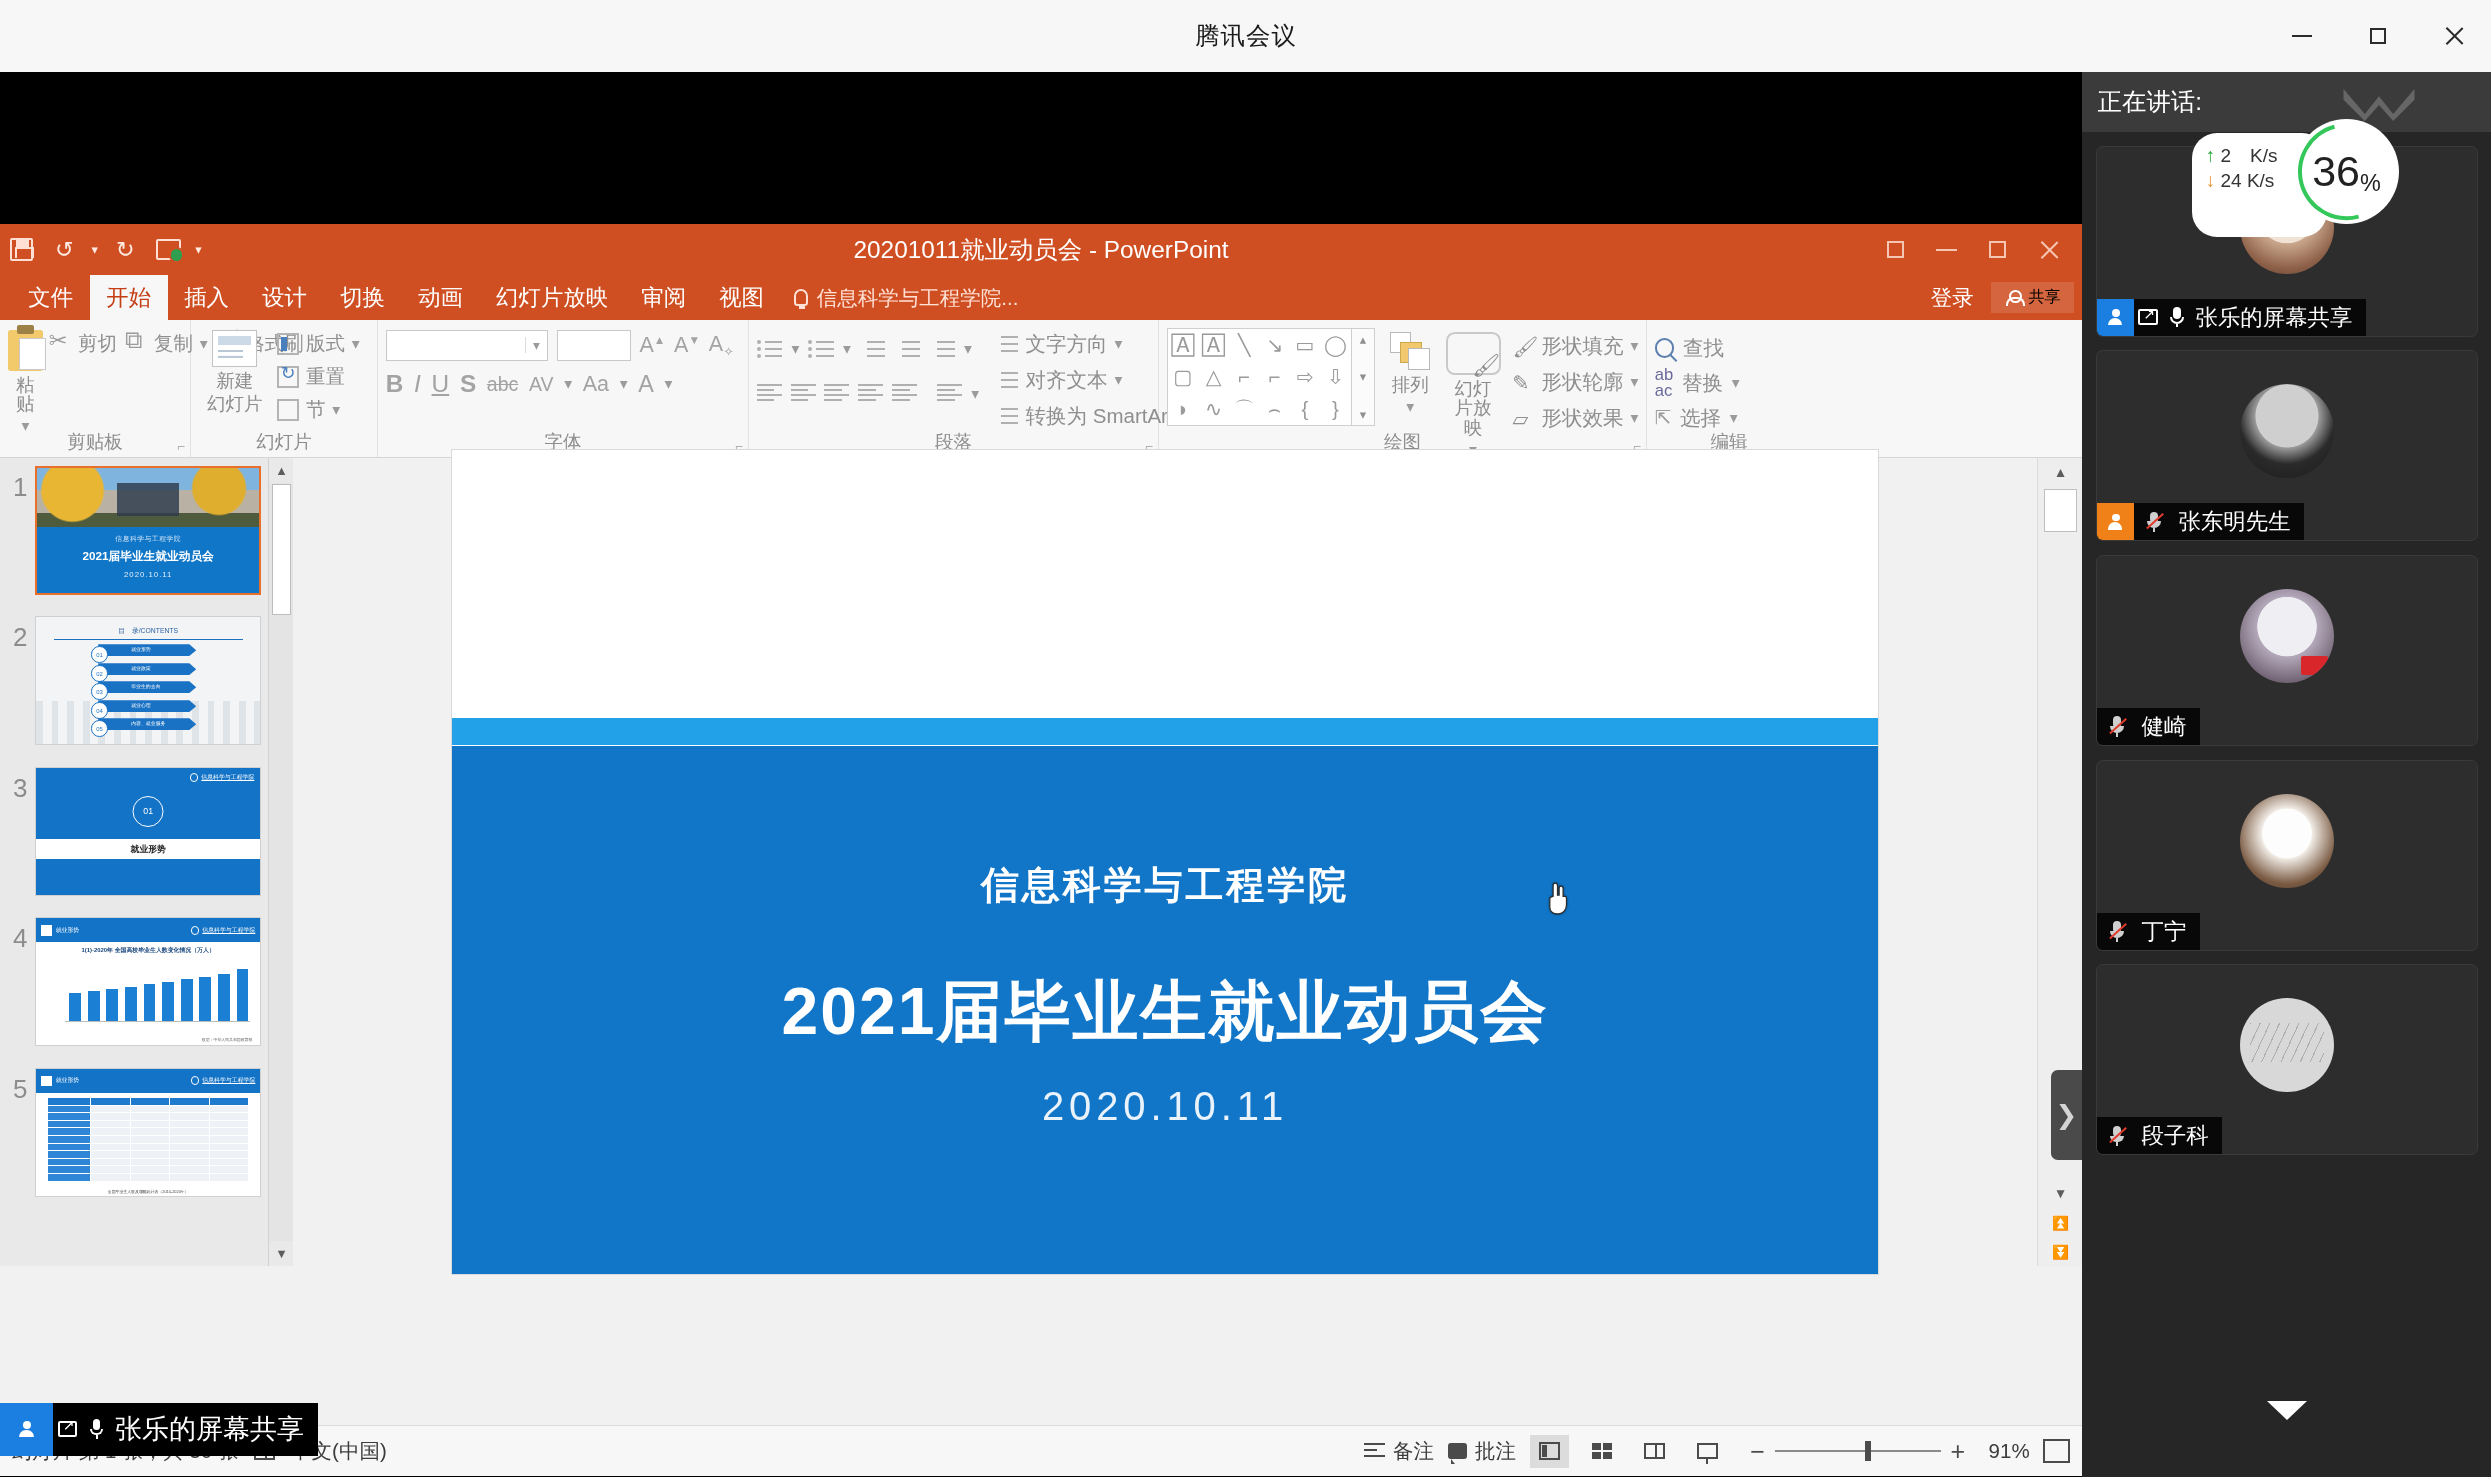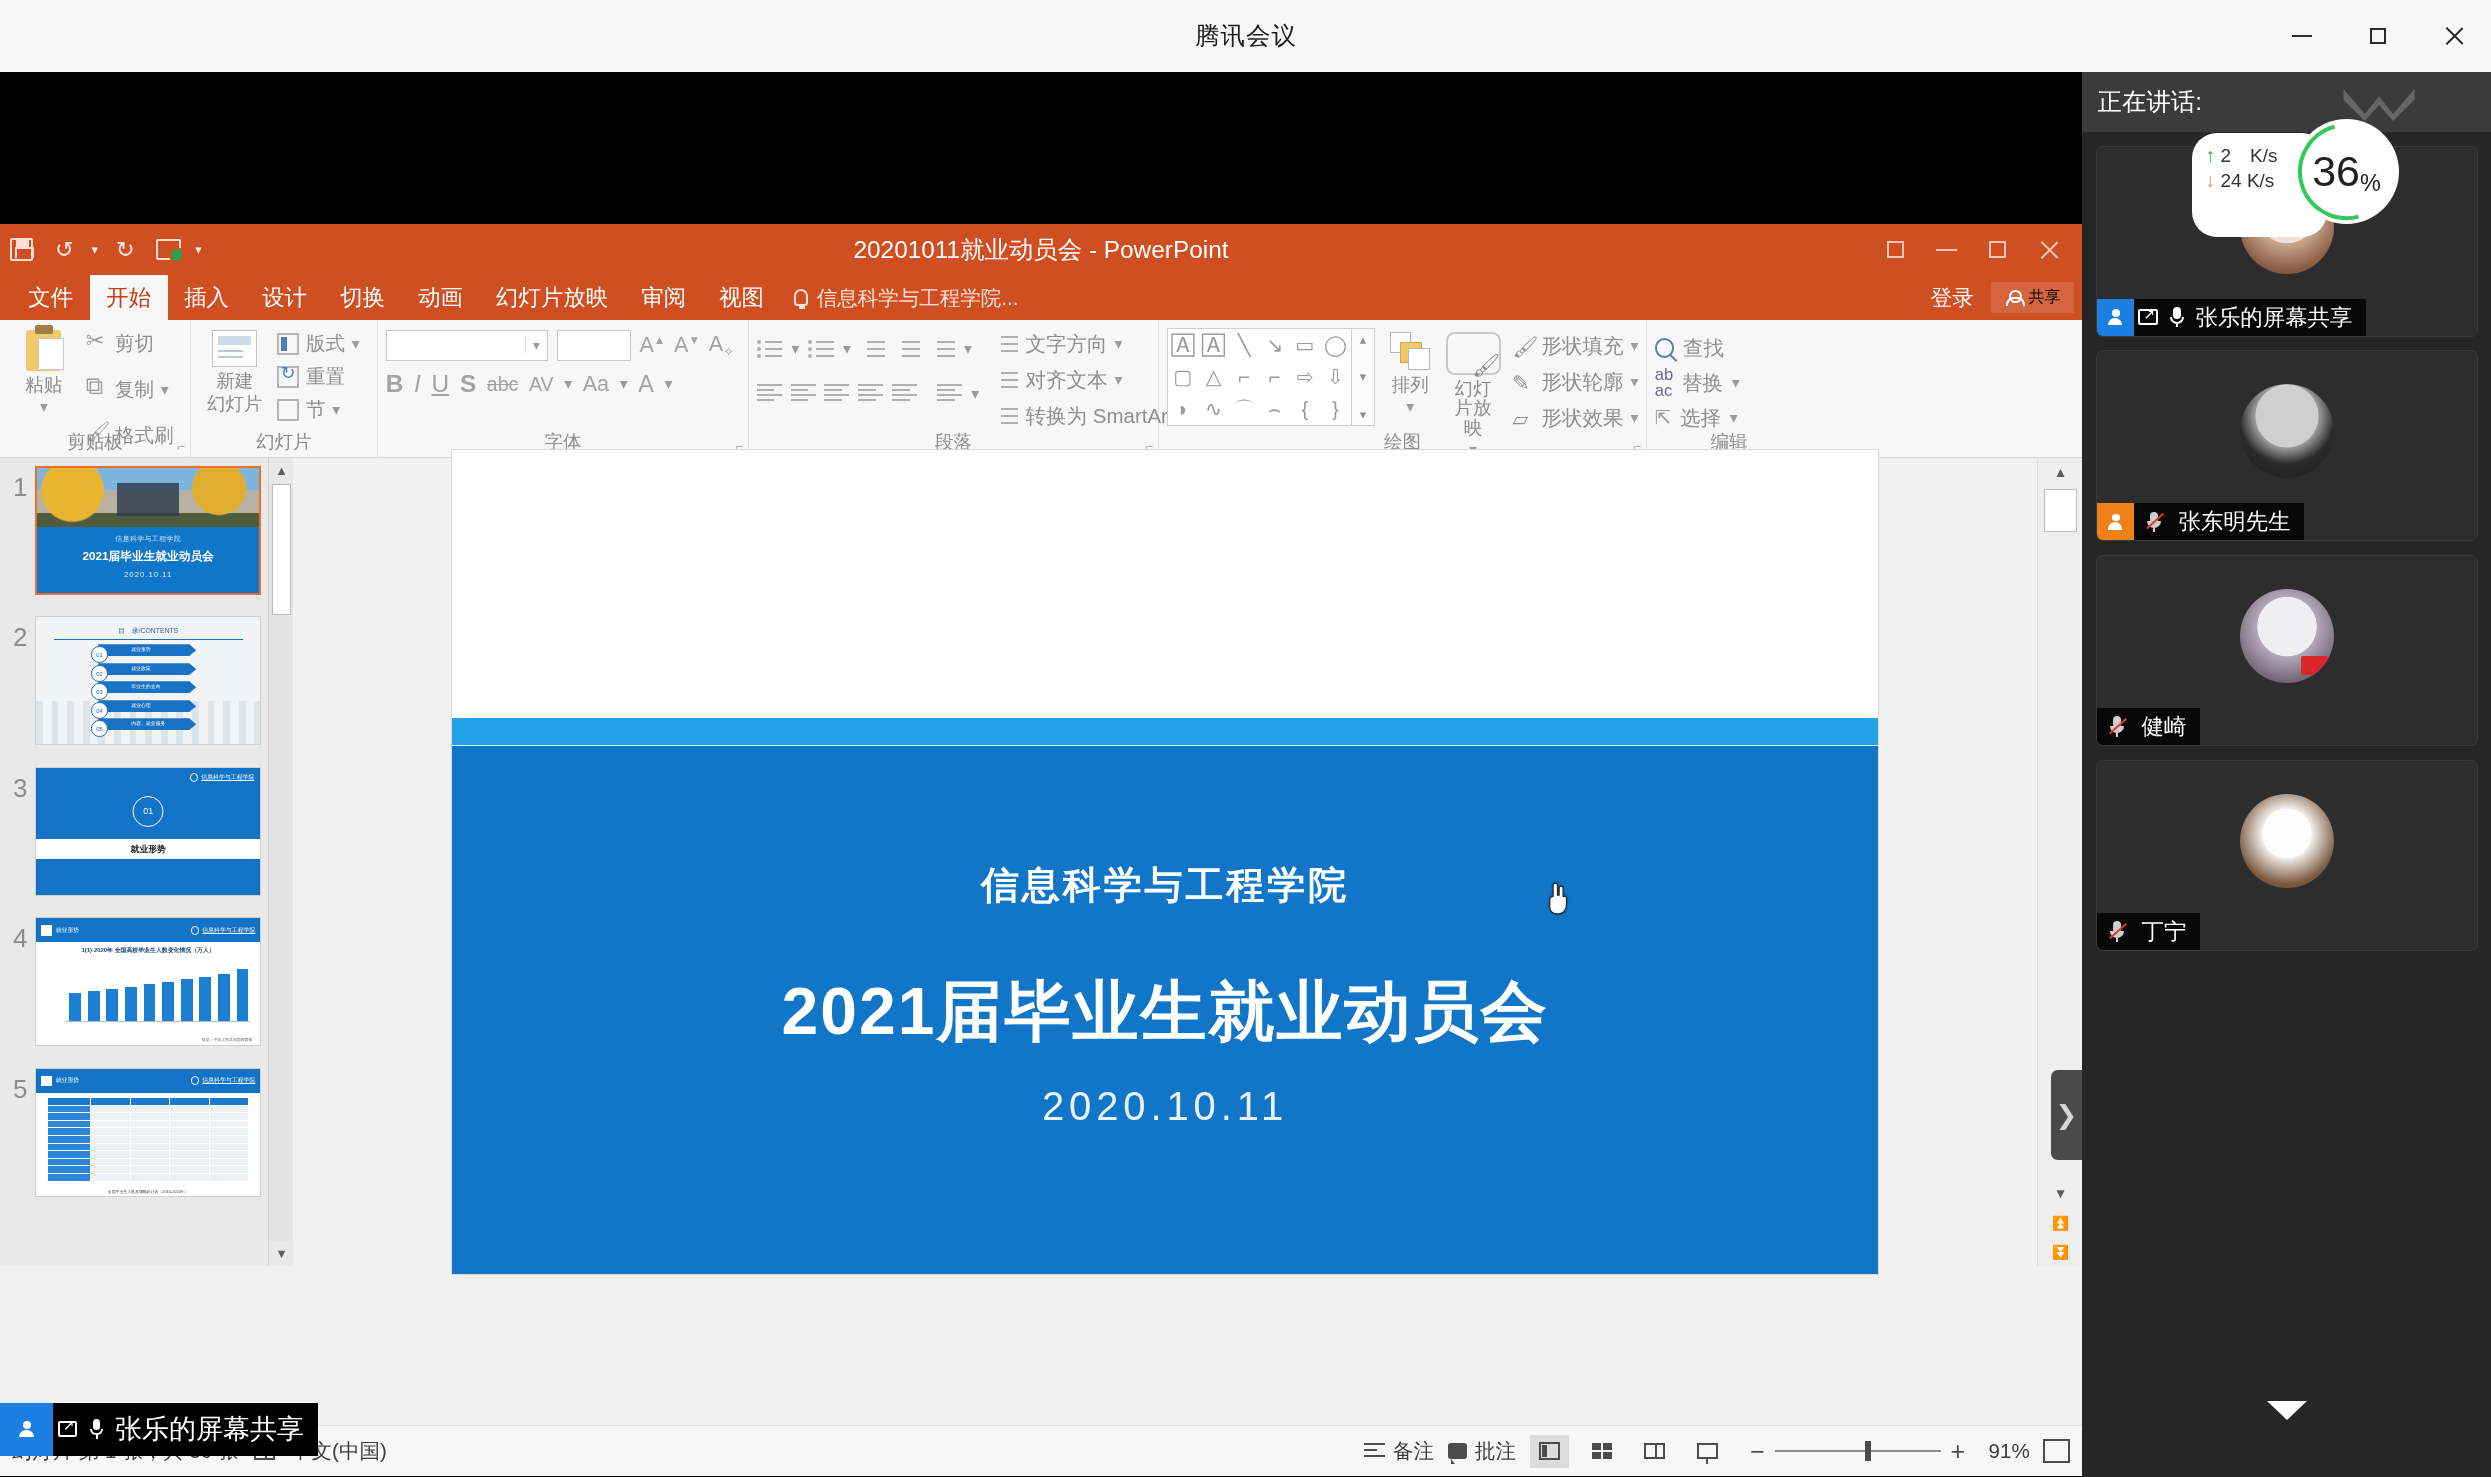--- a/index.html
+++ b/index.html
@@ -559,21 +559,21 @@
 
       <div class="ribbon">
 
         <div class="rgroup" style="width:191px">
           <div class="rbody">
             <div class="bigbtn">
               <span class="clipbd-ico"></span>
               <span class="lbl2">粘贴</span>
               <span class="caret">▾</span>
             </div>
-            <div style="display:flex;flex-direction:column;gap:14px;padding-top:2px">
+            <div style="display:flex;flex-direction:row;gap:8px;padding-top:2px">
               <div class="smallrow">
                 <span class="tinyico scissors"></span>
                 <span>剪切</span>
               </div>
               <div class="smallrow">
                 <span class="tinyico copyic"></span>
                 <span>复制</span>
                 <span class="caret">▾</span>
               </div>
               <div class="smallrow">
@@ -1205,20 +1205,33 @@
             <span class="micico muted">
               <span class="cap"></span>
               <span class="arc"></span>
               <span class="stem"></span>
             </span>
           </span>
         <span class="nb-name">丁宁</span>
       </div>
     </div>
 
+    <div class="tile">
+      <div class="avatar av-e"></div>
+      <div class="namebar">
+        <span class="nb-ico" style="width:41px">
+            <span class="micico muted">
+              <span class="cap"></span>
+              <span class="arc"></span>
+              <span class="stem"></span>
+            </span>
+          </span>
+        <span class="nb-name">段子科</span>
+      </div>
+    </div>
 
     <div class="rail-more">
       <span class="chev-down"></span>
     </div>
   </div>
 
 </div>
 
 
 </body></html>

